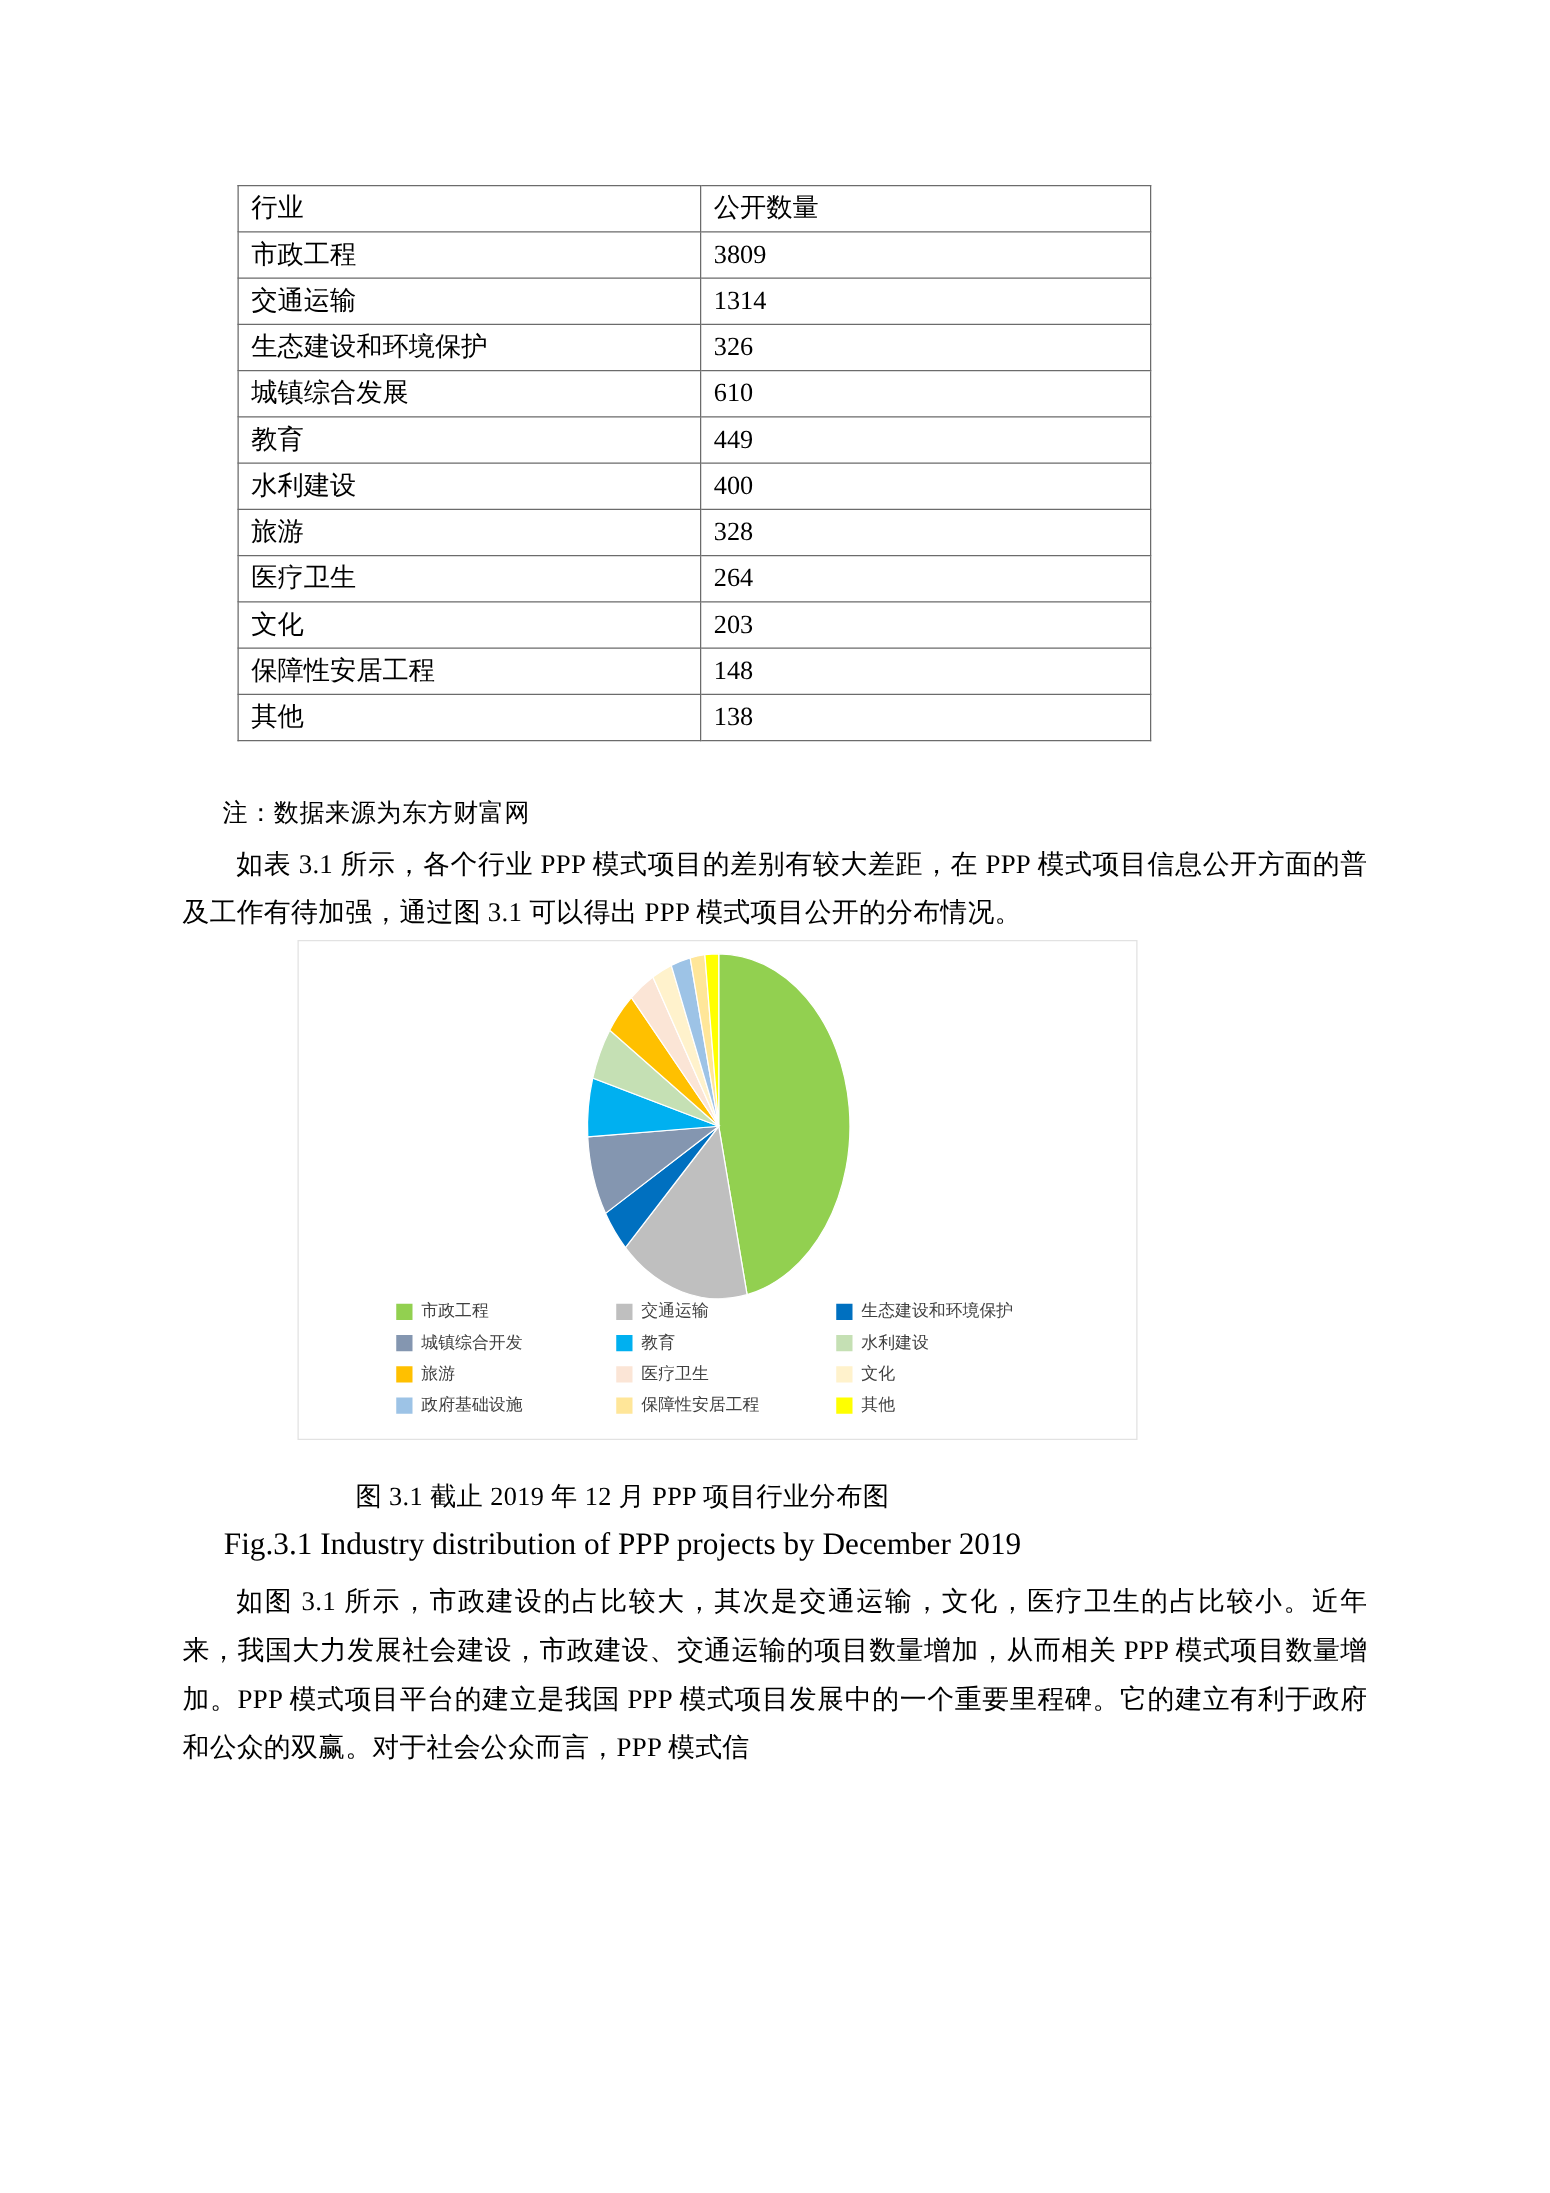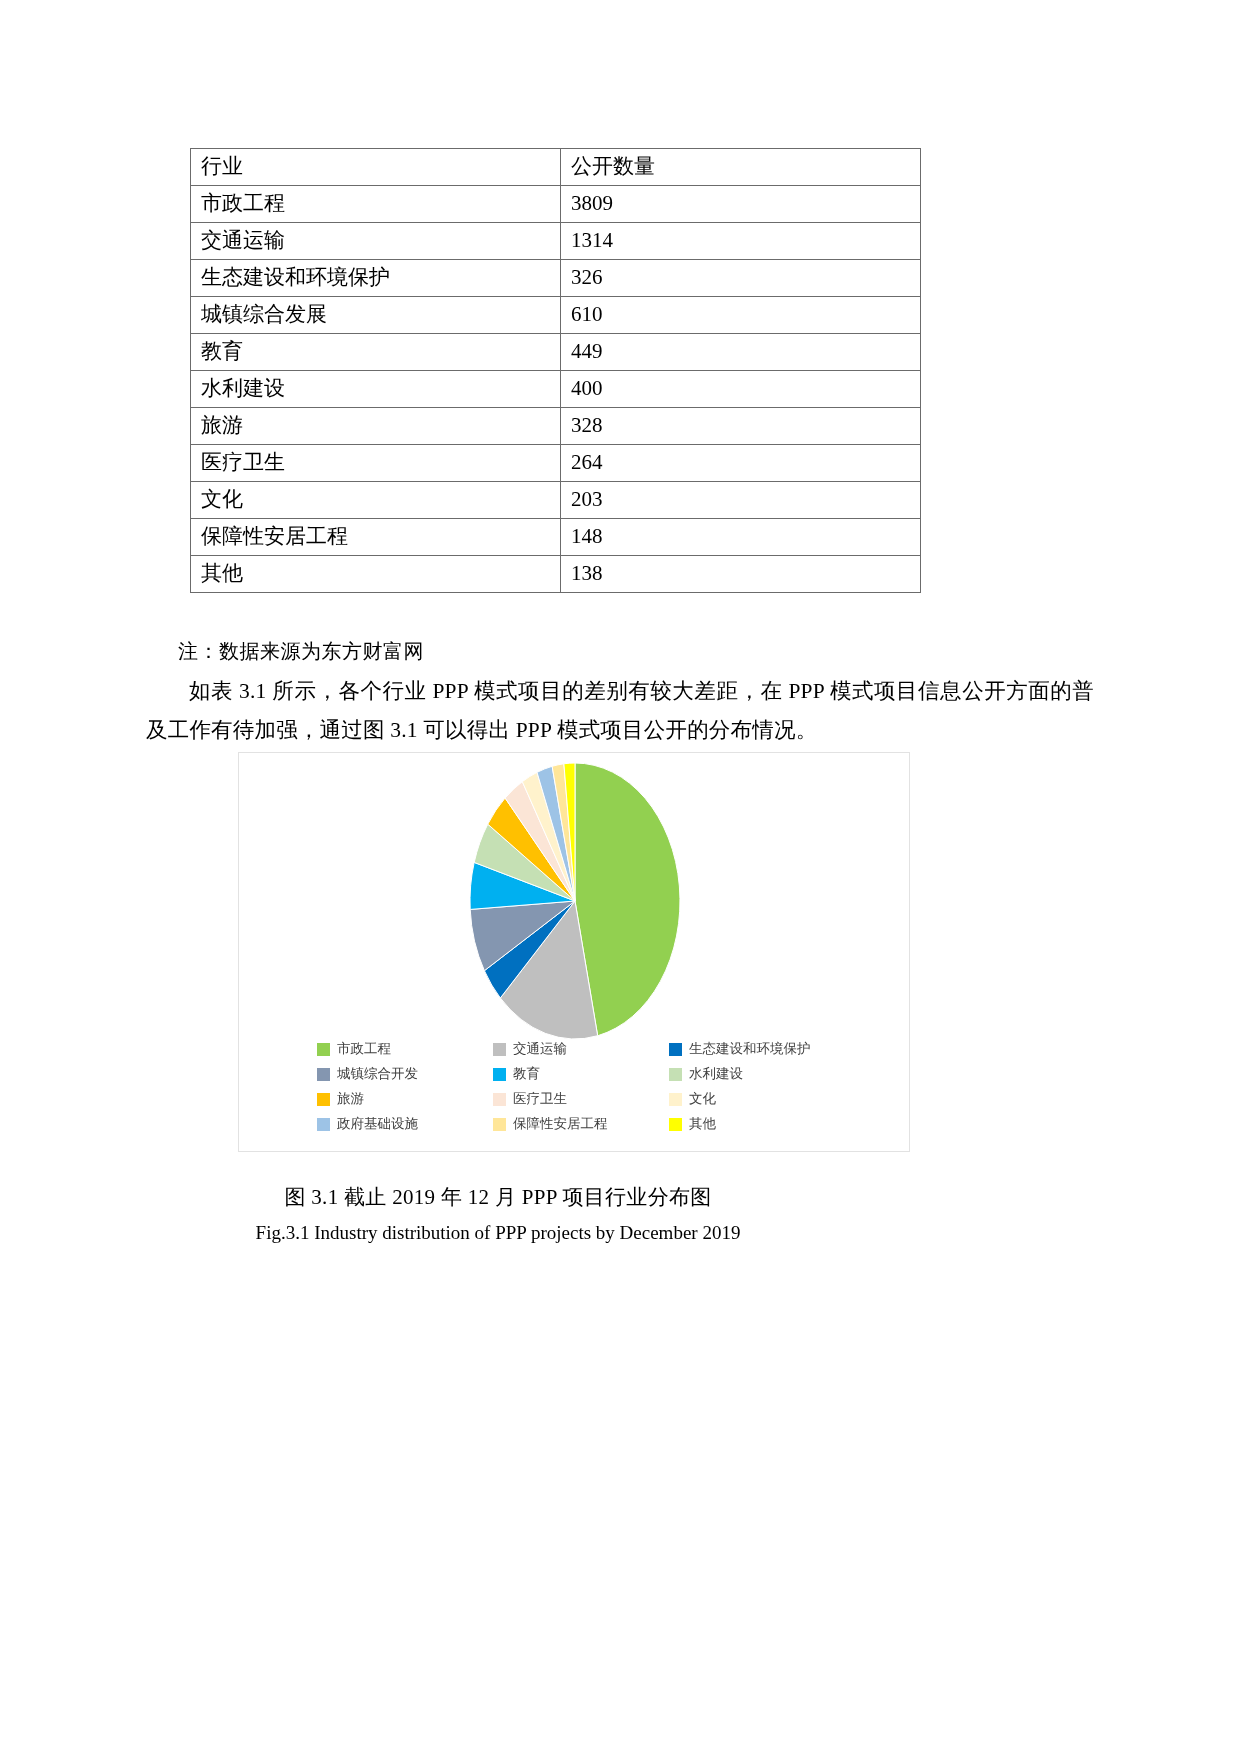--- a/index.html
+++ b/index.html
@@ -73,21 +73,21 @@
   }
   .leg-item { display:flex; align-items:center; gap:7px; }
   .leg-swatch { width:13px; height:13px; flex:0 0 13px; }
   .leg-label { font-size:13.5px; line-height:16px; color:#404040; white-space:nowrap; }
 
   
   .cap {
     position:absolute; width:980px; text-align:center;
   }
   #cap-cn { top:1183px; font-size:21px; letter-spacing:0.3px; }
-  #cap-en { top:1222px; font-size:19px; font-family:"Liberation Serif","DejaVu Serif",serif; }
+  #cap-en { top:1222px; font-size:25px; font-family:"Liberation Serif","DejaVu Serif",serif; }
 </style>
 </head>
 <body>
 
 <div class="page">
 
   <div class="tbl-wrap">
     <table class="data">
       <tbody id="table-body">
           <tr>
@@ -211,14 +211,15 @@
         <div class="leg-item">
           <span class="leg-swatch" style="background: rgb(255, 255, 0);"></span>
           <span class="leg-label">其他</span>
         </div>
       </div>
   </div>
 
   <div class="cap" id="cap-cn">图 3.1 截止 2019 年 12 月 PPP 项目行业分布图</div>
   <div class="cap" id="cap-en">Fig.3.1 Industry distribution of PPP projects by December 2019</div>
 
+  <div class="para" id="para-after">如图 3.1 所示，市政建设的占比较大，其次是交通运输，文化，医疗卫生的占比较小。近年来，我国大力发展社会建设，市政建设、交通运输的项目数量增加，从而相关 PPP 模式项目数量增加。PPP 模式项目平台的建立是我国 PPP 模式项目发展中的一个重要里程碑。它的建立有利于政府和公众的双赢。对于社会公众而言，PPP 模式信</div>
 
 </div>
 
 </body></html>

